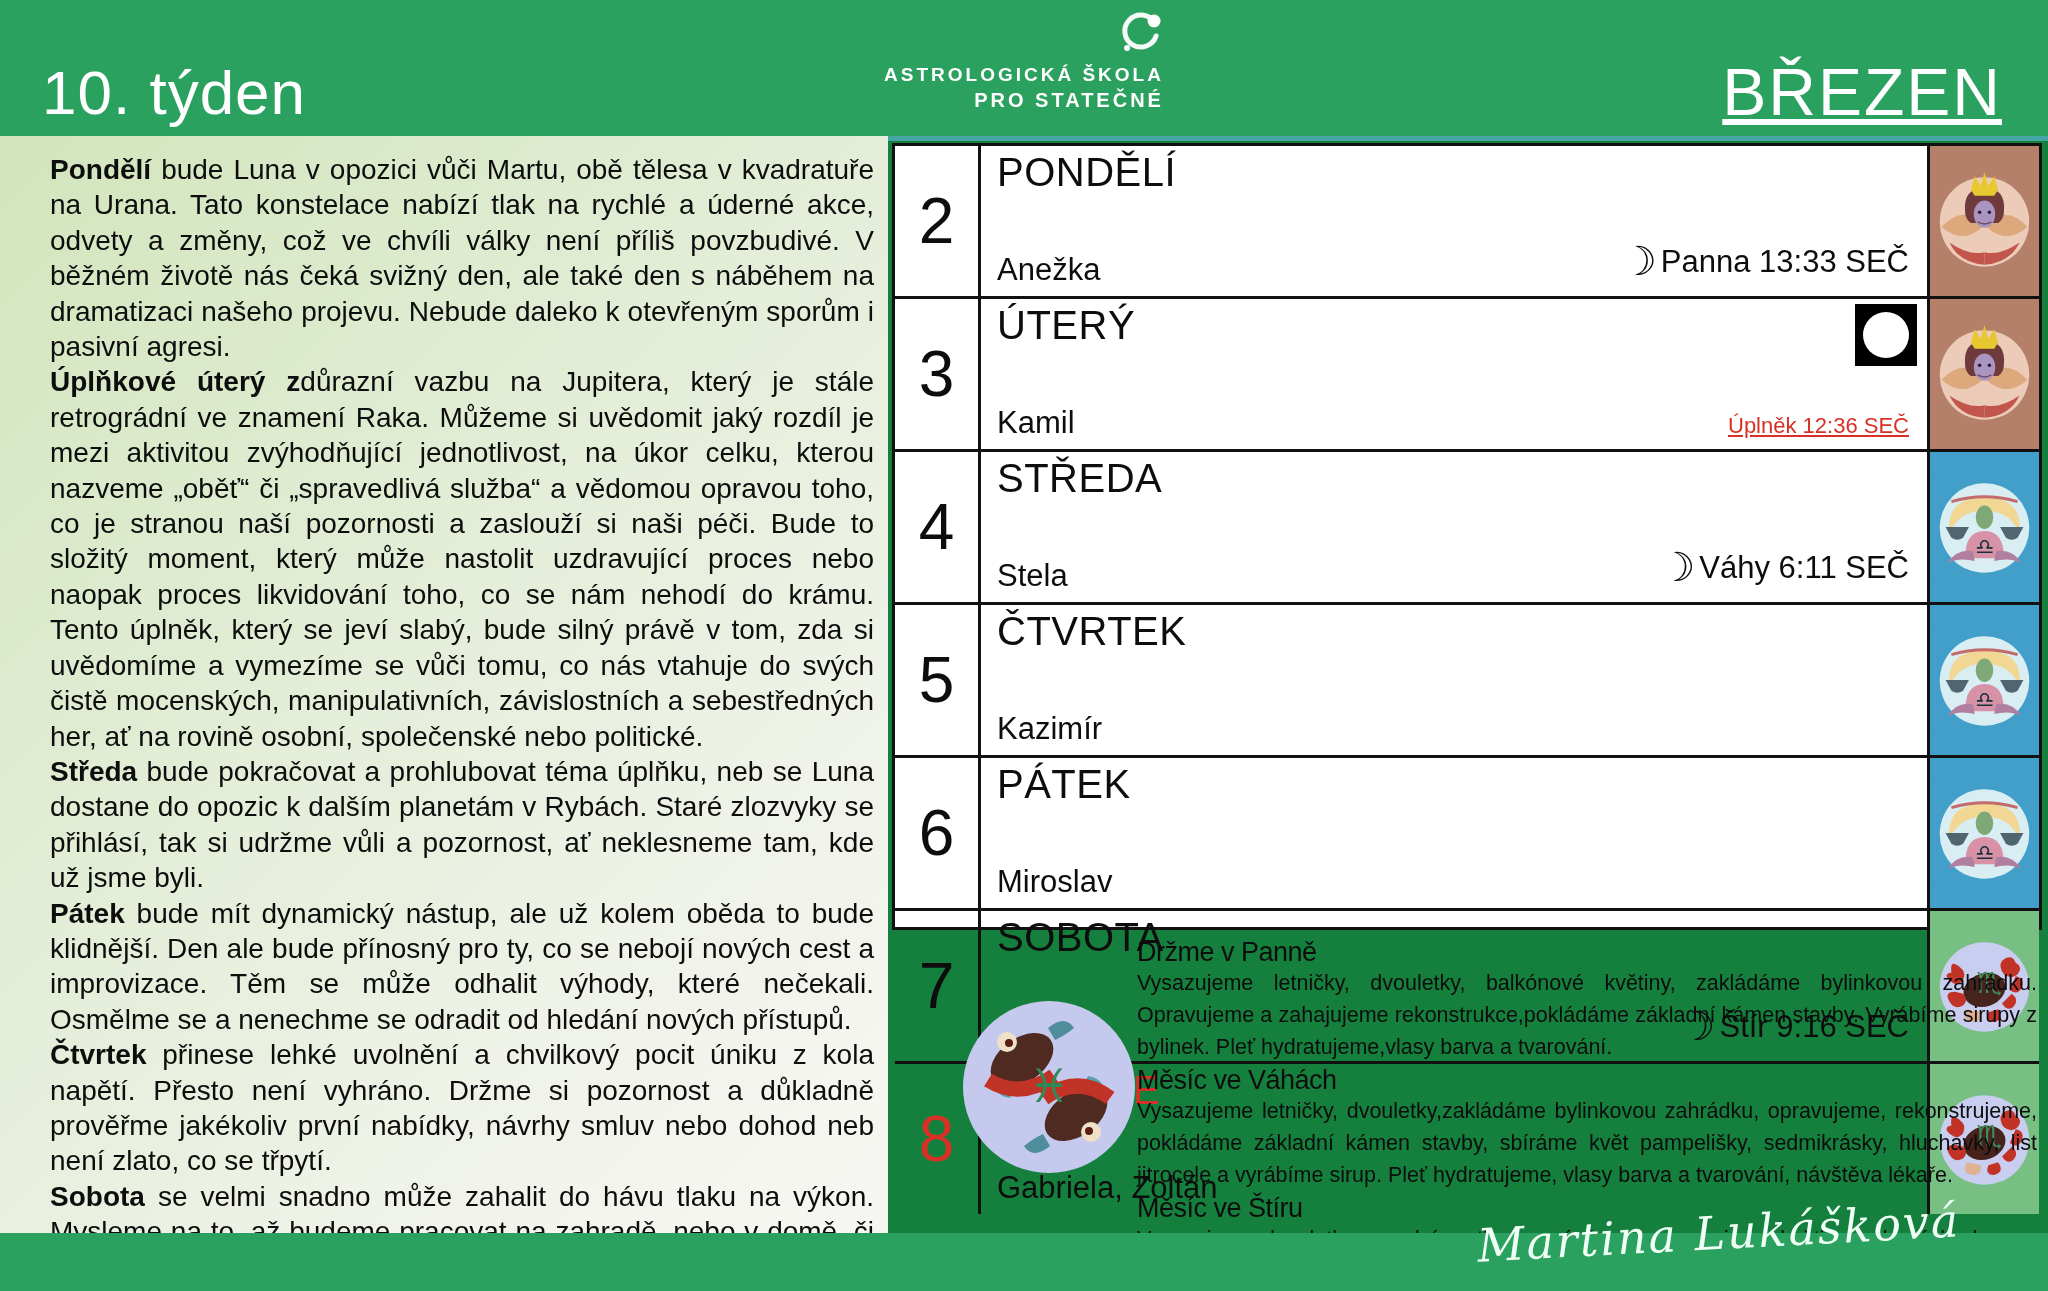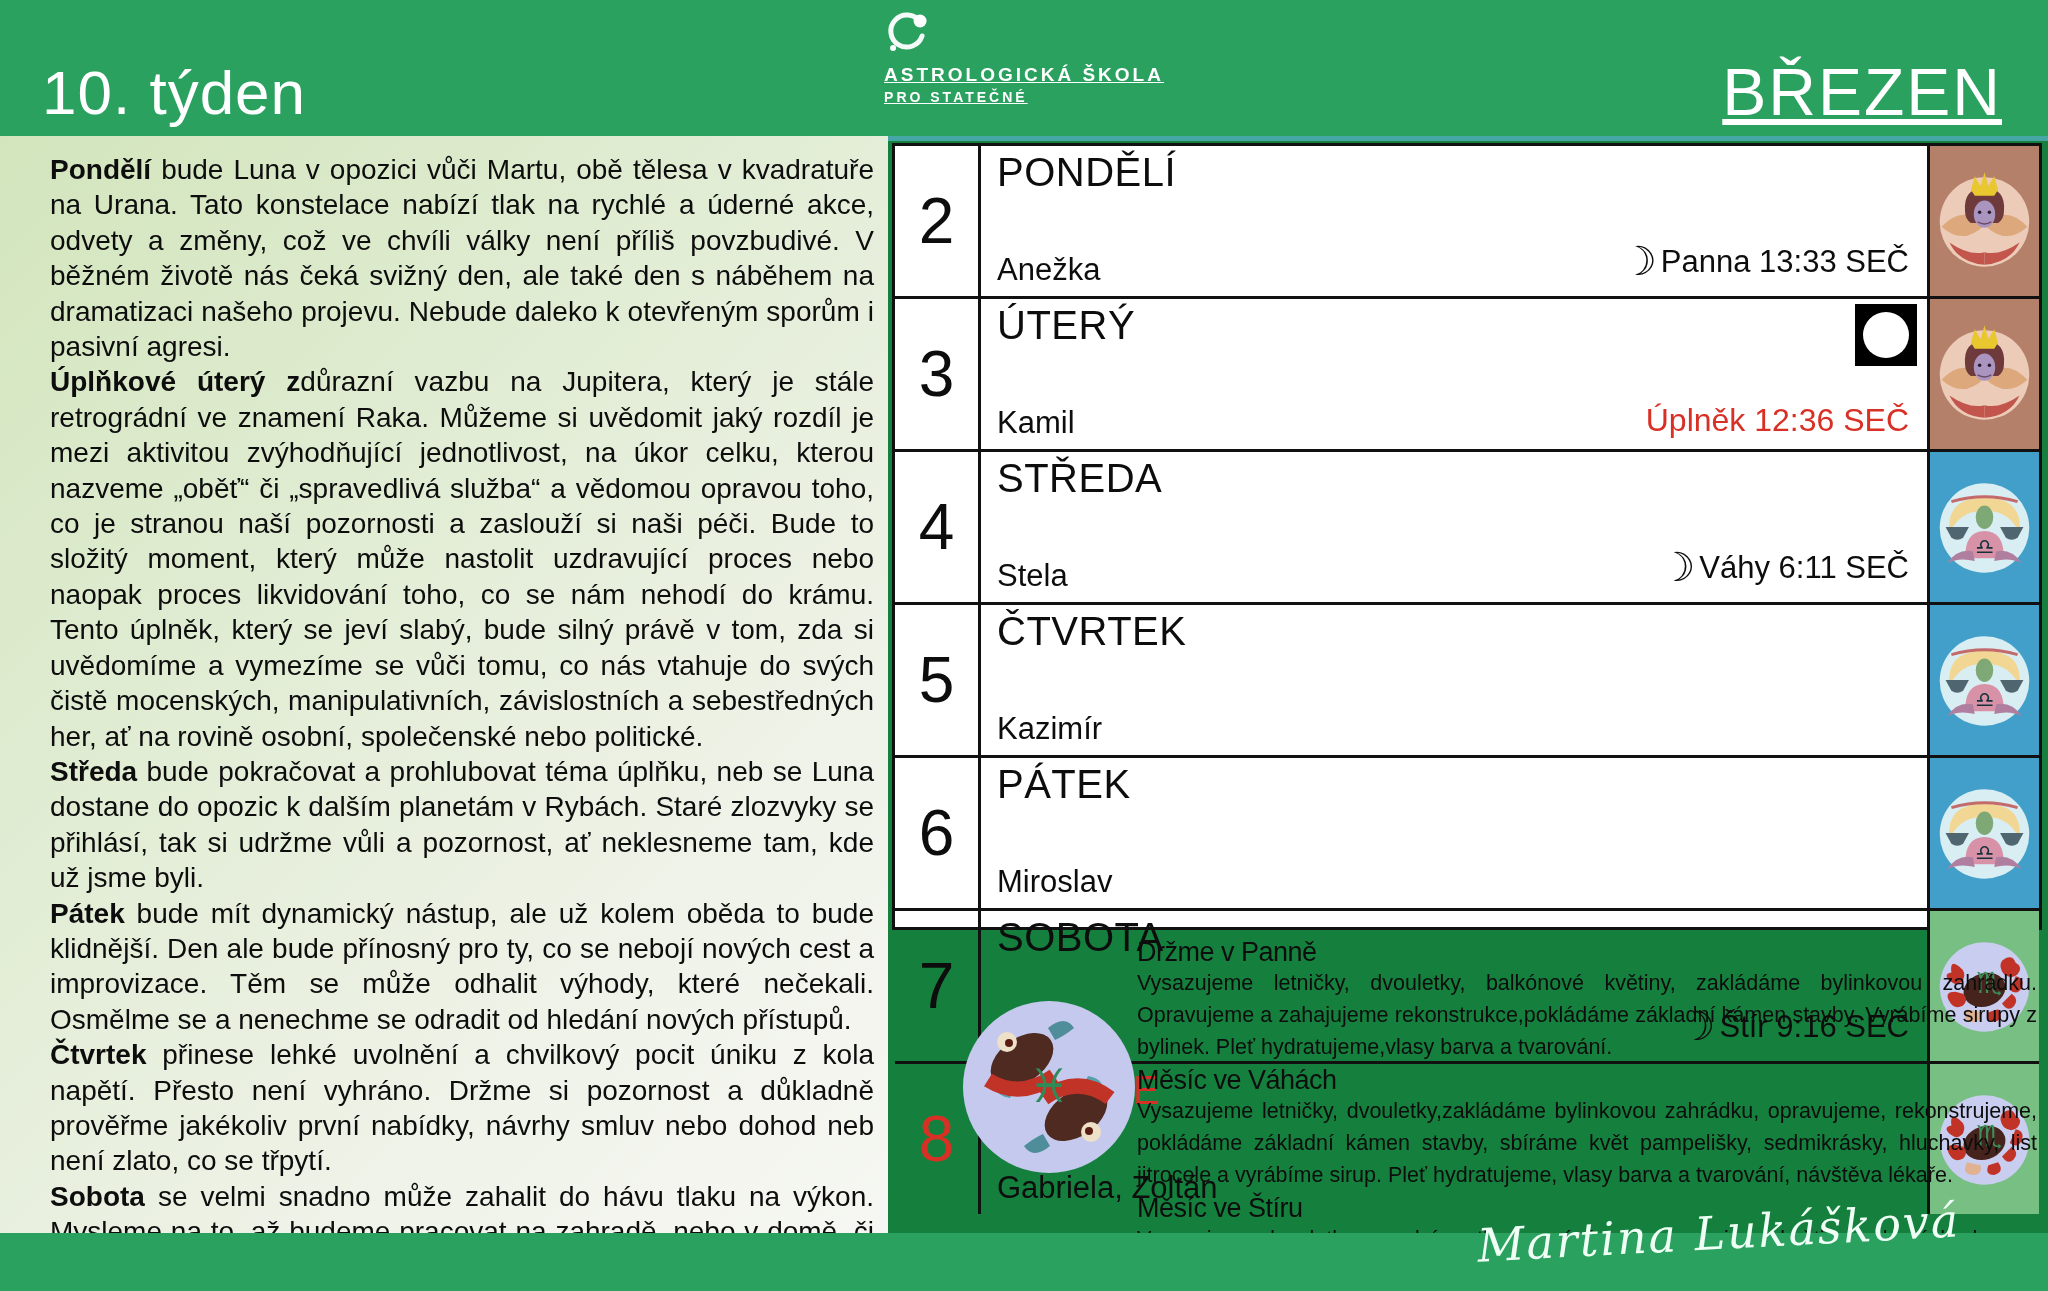--- a/index.html
+++ b/index.html
@@ -5,23 +5,23 @@
   * { margin:0; padding:0; box-sizing:border-box; }
   html,body { background:#ffffff; }
   #page {
     position:relative; width:2048px; height:1291px; overflow:hidden;
     background:#15803d; font-family:"Liberation Sans", sans-serif; color:#0d0d0d;
   }
 
   
   .header { position:absolute; left:0; top:0; width:2048px; height:136px; background:#2aa15e; }
   .week-title { position:absolute; left:42px; bottom:8px; font-size:62px; color:#fff; letter-spacing:1px; }
-  .logo { position:absolute; left:50%; top:10px; transform:translateX(-50%); text-align:left; color:#fff;text-decoration:underline; }
+  .logo { position:absolute; left:50%; top:10px; transform:translateX(-50%); text-align:right; color:#fff; }
   .logo-line1 { font-size:19px; font-weight:bold; letter-spacing:3px; margin-top:4px; }
-  .logo-line2 { font-size:14px; font-weight:bold; letter-spacing:3px; margin-top:3px; }
+  .logo-line2 { font-size:20px; font-weight:bold; letter-spacing:3px; margin-top:3px; }
   .month-title { position:absolute; right:46px; bottom:6px; font-size:66px; color:#fff; letter-spacing:2px;text-decoration:underline; }
   .teal-strip { position:absolute; left:740px; top:136px; width:1308px; height:5px; background:#46a6a6; }
 
   
   .forecast-panel {
     position:absolute; left:0; top:136px; width:888px; height:1097px;
     background:linear-gradient(135deg,#d2e5bc 0%,#e0ecd2 35%,#f0f3ea 75%,#f6f7f2 100%);
     padding:16px 14px 0 50px;
   }
   .forecast-panel p { font-size:28px; line-height:35.4px; text-align:justify; }
@@ -37,21 +37,21 @@
   .cal-row:last-child { border-bottom:none; }
   .cell-num {
     border-right:3px solid #111; display:flex; align-items:center; justify-content:center;
     font-size:64px;
   }
   .cell-day { position:relative; padding:4px 0 8px 16px; display:flex; flex-direction:column; justify-content:space-between; }
   .day-name { font-size:40px; letter-spacing:0.5px; }
   .name-day { font-size:31px; }
   .moon-info { position:absolute; right:18px; bottom:12px; font-size:31px; white-space:nowrap; }
   .moon-info .msym { font-size:40px; vertical-align:-3px; margin-right:4px; }
-  .fullmoon-label { position:absolute; right:18px; bottom:10px; font-size:32px; color:#d93025; white-space:nowrap; }
+  .fullmoon-label { position:absolute; right:18px; bottom:10px; font-size:22px; color:#d93025; white-space:nowrap;text-decoration:underline; }
   .fm-square { position:absolute; right:10px; top:5px; width:62px; height:62px; background:#000; }
   .fm-circle { width:46px; height:46px; border-radius:50%; background:#fff; margin:8px auto; }
   .red-day .cell-num, .red-day .day-name { color:#d93025; }
   .cell-zodiac { border-left:3px solid #111; }
   .cell-zodiac svg { display:block; width:100%; height:100%; }
   .z-virgo-bg { background:#b5806a; } .z-libra-bg { background:#419fca; } .z-scorpio-bg { background:#77bf82; }
 
   
   .monthly { position:absolute; left:1137px; top:938px; width:900px; }
   .m-section { margin-bottom:3px; }

